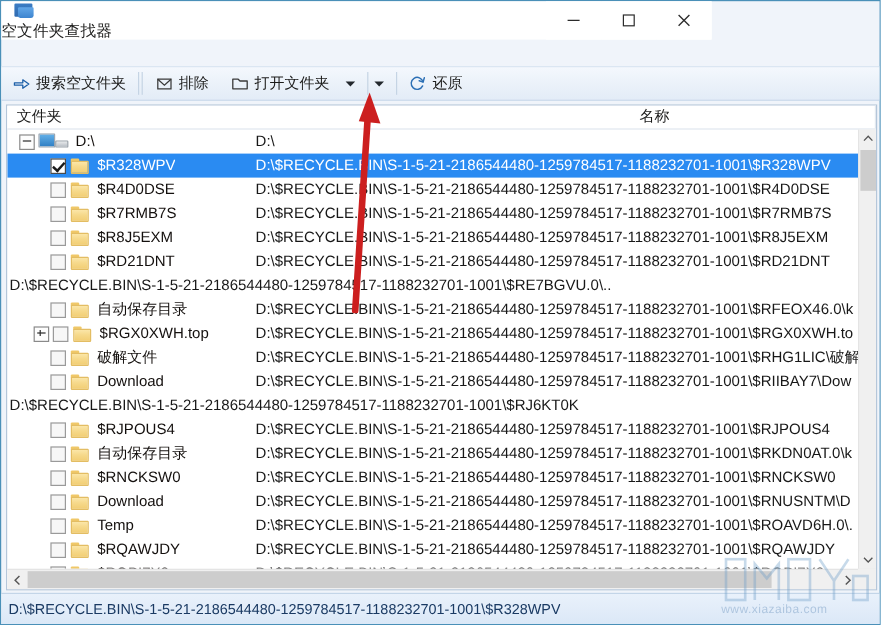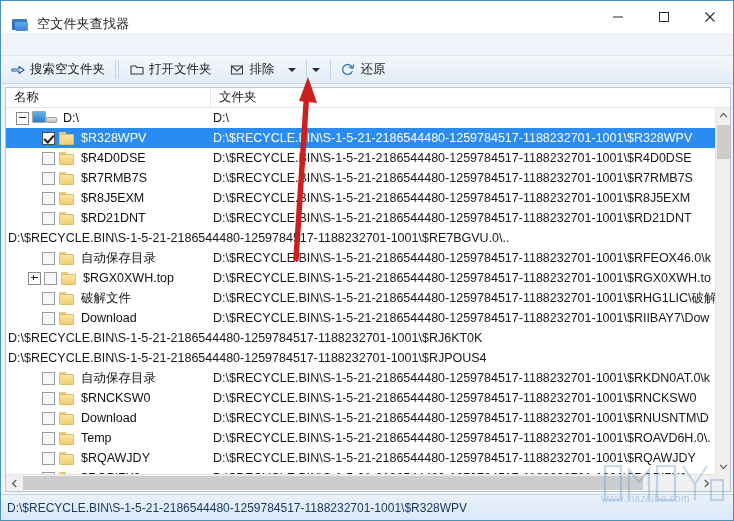--- a/index.html
+++ b/index.html
@@ -14,23 +14,23 @@
     width: 734px; height: 521px;
     box-sizing: border-box;
     border: 1px solid #4a90b8;
     background: #f0f4fa;
     overflow: hidden;
   }
 
   
   .titlebar {
     position: absolute; left: 0; top: 0;
-    width: 732px; height: 32px;
+    width: 592px; height: 32px;
     background: #ffffff;
-    display: flex; align-items: flex-end;
+    display: flex; align-items: flex-start; flex-direction: column;
   }
   .app-icon {
     position: relative;
     width: 18px; height: 16px;
     margin-left: 10px; margin-right: 8px;
     flex: none;
   }
   .app-icon .ic-back {
     position: absolute; left: 1px; top: 2px;
     width: 15px; height: 11px;
@@ -320,21 +320,21 @@
   }
 
   
   .watermark {
     position: absolute; right: 4px; bottom: 2px;
     width: 130px; height: 58px;
     pointer-events: none;
     opacity: 0.38;
   }
   .wm-text {
-    position: absolute; left: 2px; bottom: 14px;
+    position: absolute; left: 2px; bottom: 4px;
     font-size: 10px; color: #5b87b5;
     letter-spacing: 0.4px;
     white-space: nowrap;
   }
 </style>
 </head>
 <body>
 
 <div id="app">
 
@@ -374,39 +374,39 @@
           <path d="M1 5 H8 V2.5 L13 6 L8 9.5 V7 H1 Z" fill="none" stroke="#1c5fa8" stroke-width="1.1" stroke-linejoin="round"></path>
         </svg>
       </span>
       <span>搜索空文件夹</span>
     </div>
 
     <div class="tb-sep"></div>
 
 
     <div class="tb-sep"></div>
-
-    <div class="tb-btn">
-      <span class="tb-ico">
-        <svg width="14" height="12" viewBox="0 0 14 12">
-          <path d="M1 10 V2 H5.5 L7 3.5 H13 V10 Z" fill="none" stroke="#3a3a3a" stroke-width="1.1" stroke-linejoin="round"></path>
-        </svg>
-      </span>
-      <span>打开文件夹</span>
-    </div>
 
     <div class="tb-btn">
       <span class="tb-ico">
         <svg width="14" height="12" viewBox="0 0 14 12">
           <path d="M1.5 2 H12.5 V10 H1.5 Z" fill="none" stroke="#3a3a3a" stroke-width="1.05"></path>
           <path d="M1.5 2 L7 7 L12.5 2" fill="none" stroke="#3a3a3a" stroke-width="1.05"></path>
         </svg>
       </span>
       <span>排除</span>
     </div>
+
+    <div class="tb-btn">
+      <span class="tb-ico">
+        <svg width="14" height="12" viewBox="0 0 14 12">
+          <path d="M1 10 V2 H5.5 L7 3.5 H13 V10 Z" fill="none" stroke="#3a3a3a" stroke-width="1.1" stroke-linejoin="round"></path>
+        </svg>
+      </span>
+      <span>打开文件夹</span>
+    </div>
     <div class="tb-arrow">
       <span class="caret"></span>
     </div>
 
     <div class="tb-sep"></div>
 
     <div class="tb-arrow">
       <span class="caret"></span>
     </div>
 
@@ -419,22 +419,22 @@
           <path d="M12.6 1.8 L11.6 5.4 L8.3 4.3" fill="none" stroke="#2b6fb5" stroke-width="1.2" stroke-linecap="round" stroke-linejoin="round"></path>
         </svg>
       </span>
       <span>还原</span>
     </div>
   </div>
 
   <div class="listview">
 
     <div class="lv-header">
+      <div class="lv-col c2">文件夹</div>
       <div class="lv-col c1">名称</div>
-      <div class="lv-col c2">文件夹</div>
     </div>
 
     <div class="lv-body" id="lv-body">
 
       <div class="row">
         <div class="cell-name">
           <span class="spacer-ind" style="width:10px"></span>
           <span class="expander"></span>
           <span class="drive-ico">
             <span class="mon"></span>
@@ -556,20 +556,29 @@
               <span class="bod"></span>
             </span>
             <span class="name-label">Download</span>
           </div>
           <div class="cell-path"><span class="path">D:\$RECYCLE.BIN\S-1-5-21-2186544480-1259784517-1188232701-1001\$RIIBAY7\Dow</span></div>
         </div>
         <div class="row">
           <div class="cell-path"><span class="path">D:\$RECYCLE.BIN\S-1-5-21-2186544480-1259784517-1188232701-1001\$RJ6KT0K</span></div>
         </div>
         <div class="row">
+          <div class="cell-name">
+            <span class="spacer-ind" style="width: 36px;"></span>
+            <span class="cbx"></span>
+            <span class="folder">
+              <span class="tab"></span>
+              <span class="bod"></span>
+            </span>
+            <span class="name-label">$RJPOUS4</span>
+          </div>
           <div class="cell-path"><span class="path">D:\$RECYCLE.BIN\S-1-5-21-2186544480-1259784517-1188232701-1001\$RJPOUS4</span></div>
         </div>
         <div class="row">
           <div class="cell-name">
             <span class="spacer-ind" style="width: 36px;"></span>
             <span class="cbx"></span>
             <span class="folder">
               <span class="tab"></span>
               <span class="bod"></span>
             </span>

